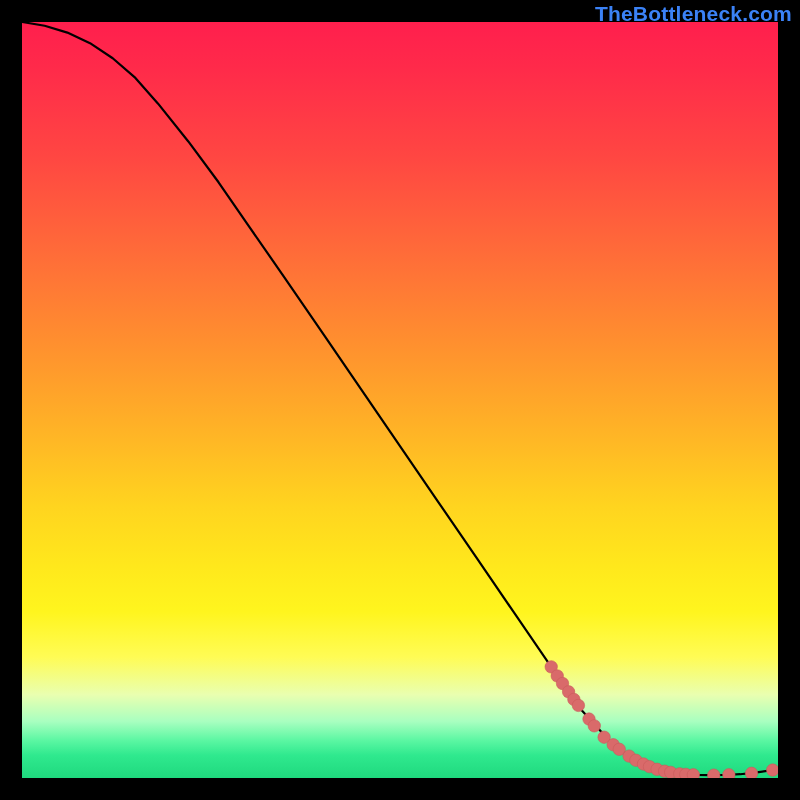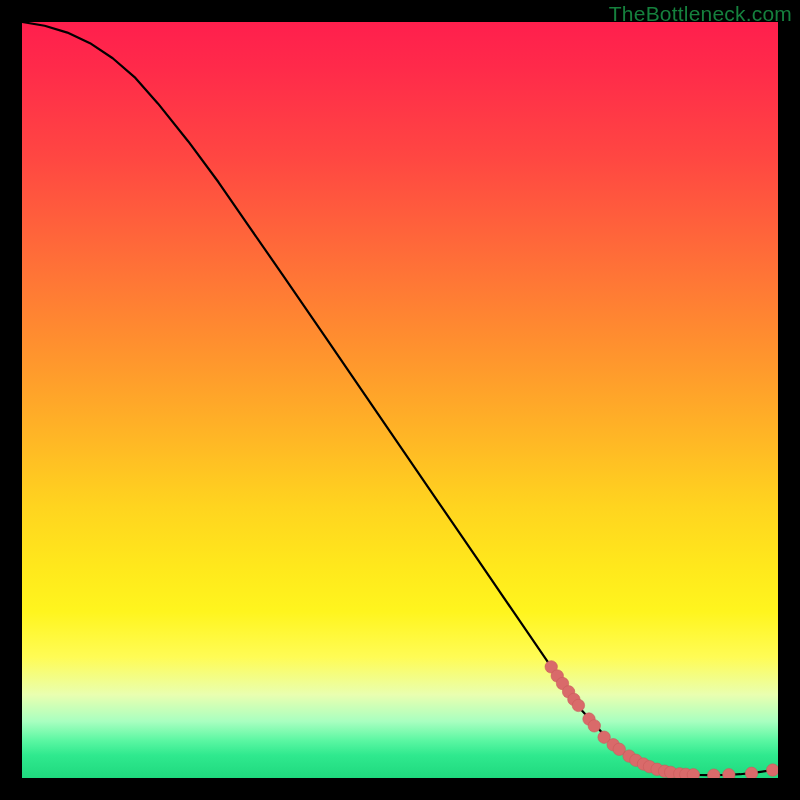--- a/index.html
+++ b/index.html
@@ -49,22 +49,22 @@
   }
   svg.overlay {
     position: absolute;
     inset: 0;
   }
   .watermark {
     position: absolute;
     top: 2px;
     right: 8px;
     font-size: 21px;
-    font-weight: 400;
-    color: #15803d;
+    font-weight: 700;
+    color: #3b82f6;
     letter-spacing: 0.2px;
     user-select: none;
   }
 </style>
 </head>
 <body>
 
 <div class="stage">
   <div class="plot-area">
     <div class="gradient-bg"></div>

